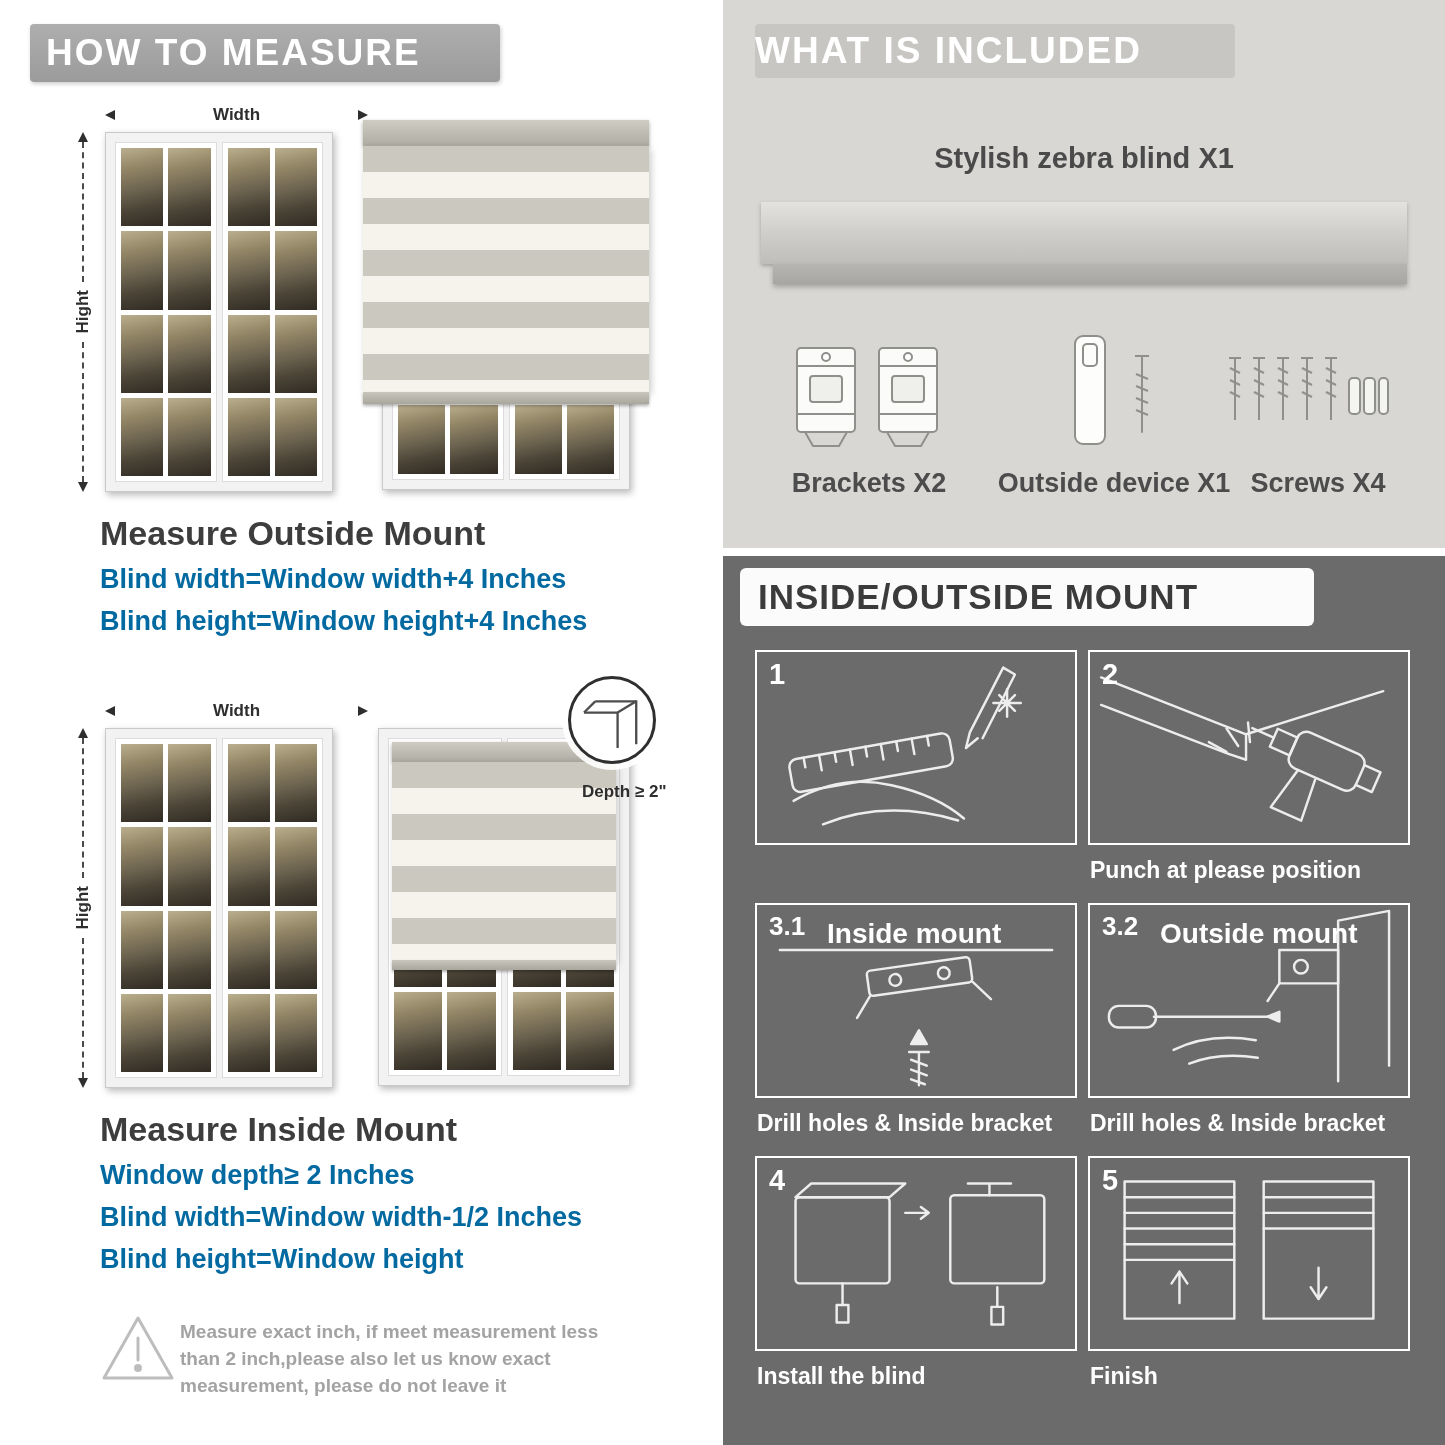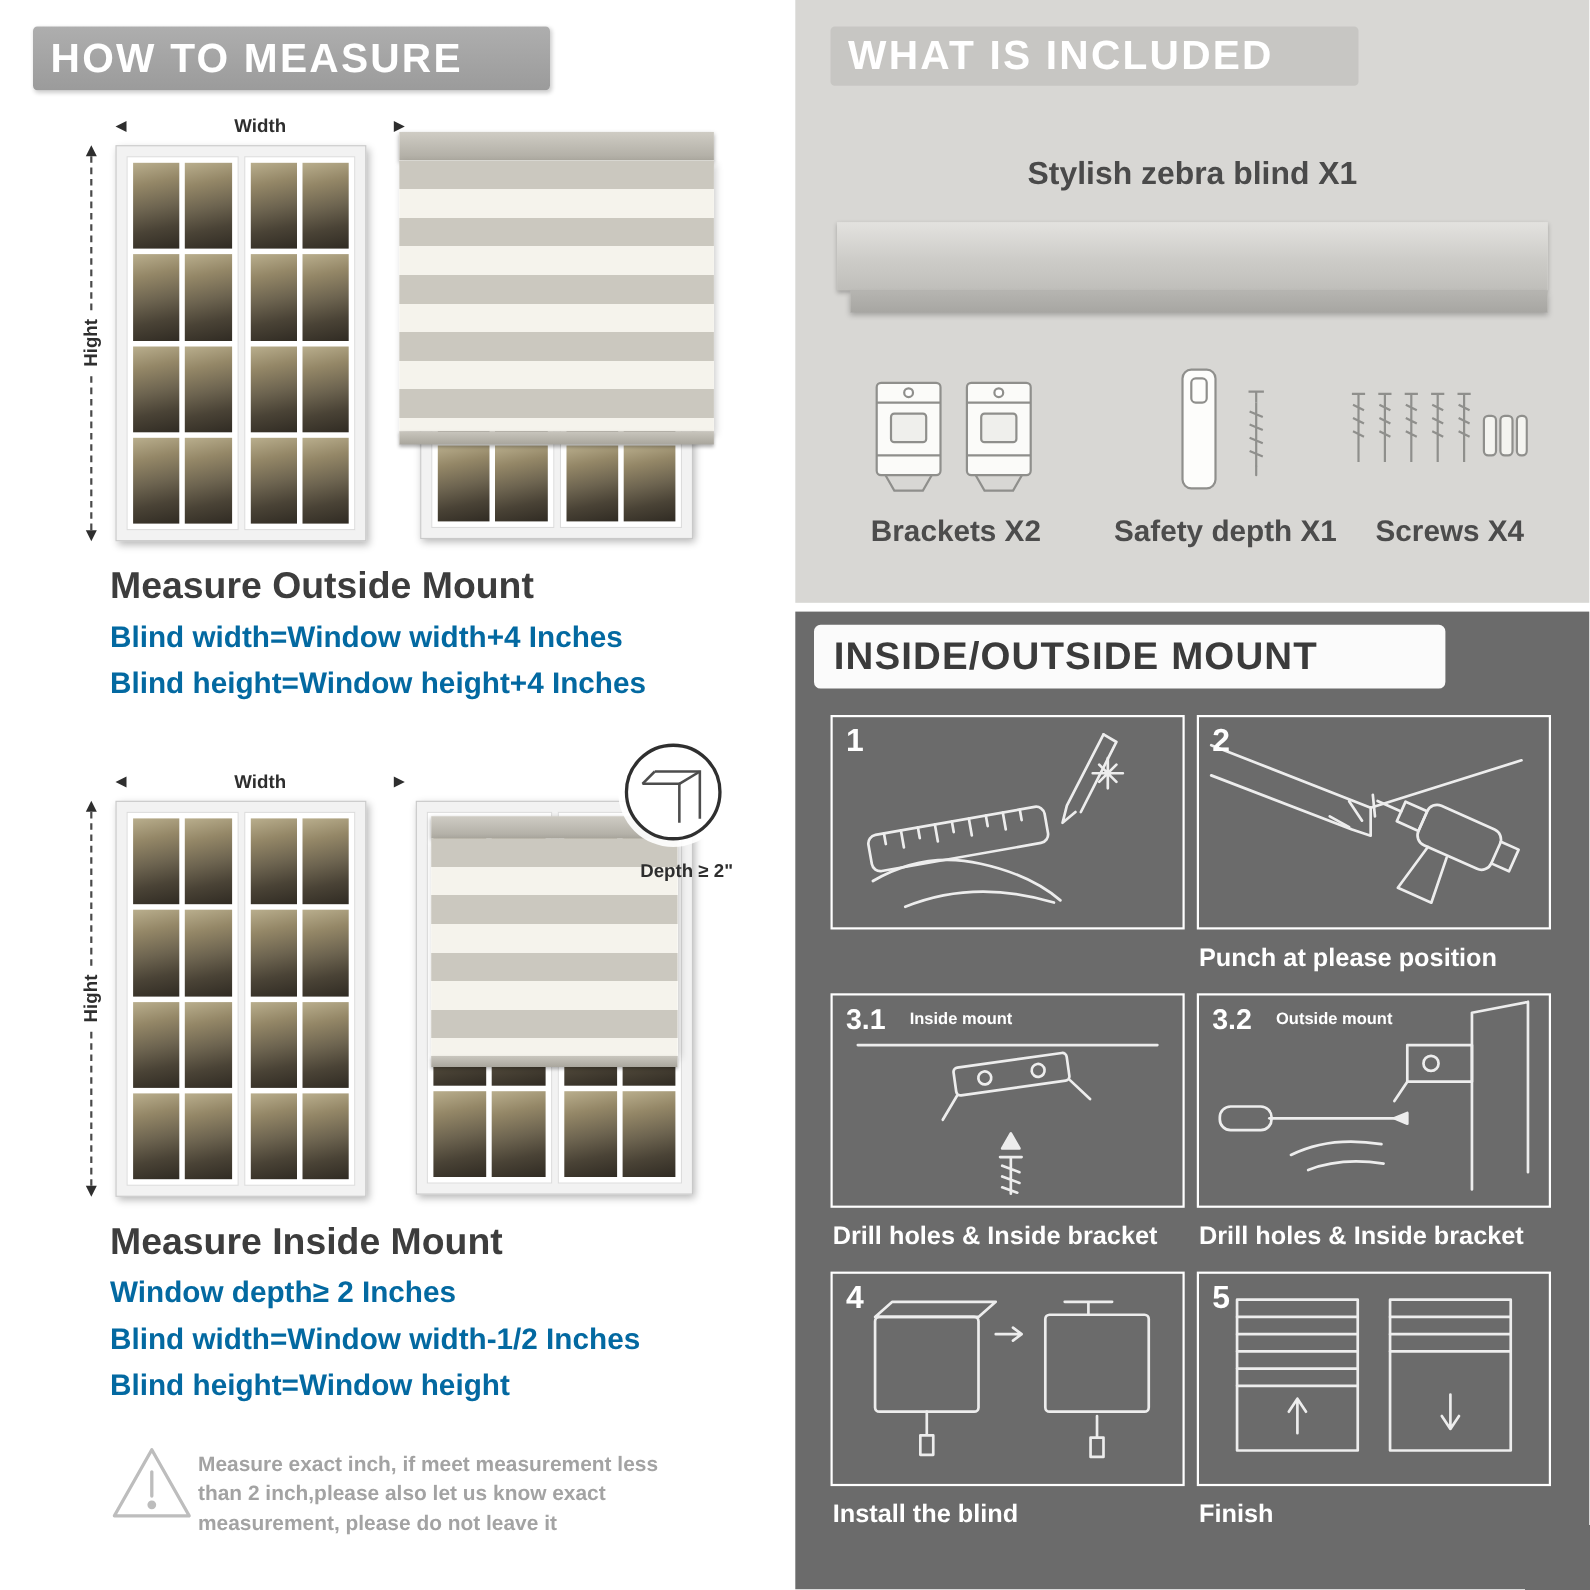--- a/index.html
+++ b/index.html
@@ -43,39 +43,39 @@
   .depth-circle { position:absolute; width:88px; height:88px; border-radius:50%;
     border:3px solid #2f2f2f; background:#ffffff; box-shadow:0 0 0 6px rgba(255,255,255,.9); }
   .depth-note { position:absolute; font-size:17px; font-weight:bold; color:#2e2e2e; }
 
   .warn-text { position:absolute; font-size:19px; font-weight:bold; color:#a3a3a3; line-height:27px; width:452px; }
 
   
   .inc-block { position:absolute; left:723px; top:0; width:722px; height:548px; background:#d8d7d4; }
   .inc-header { position:absolute; left:32px; top:24px; width:480px; height:54px;
     background:#c7c6c3; color:#fff; font-size:37px; font-weight:bold; letter-spacing:2px;
-    line-height:54px; padding-left:16px; border-radius:4px; }
+    line-height:54px; padding-left:0; border-radius:4px; }
   .inc-product { position:absolute; left:0; top:142px; width:722px; text-align:center;
     font-size:29px; font-weight:bold; color:#4a4a4a; }
   .headrail { position:absolute; left:38px; top:202px; width:646px; height:62px;
     background:linear-gradient(180deg,#e3e2df 0%,#cdccc8 55%,#bfbeba 100%);
     box-shadow:0 2px 4px rgba(0,0,0,.25); }
   .headrail-lip { position:absolute; left:50px; top:264px; width:634px; height:20px;
     background:linear-gradient(180deg,#b6b5b1,#a7a6a2); box-shadow:0 3px 5px rgba(0,0,0,.25); }
   .inc-label { position:absolute; font-size:27px; font-weight:bold; color:#4c4c4c; text-align:center; }
 
   
   .mount-block { position:absolute; left:723px; top:556px; width:722px; height:889px; background:#6b6b6b; }
   .mount-header { position:absolute; left:17px; top:12px; width:574px; height:58px;
     background:#fbfbfb; color:#3b3b3b; font-size:35px; font-weight:bold; letter-spacing:1px;
     line-height:58px; padding-left:18px; border-radius:6px; }
   .panel { position:absolute; width:322px; height:195px; border:2px solid #ffffff; }
   .panel svg { position:absolute; left:0; top:0; width:100%; height:100%; }
   .panel .num { position:absolute; top:6px; left:12px; color:#fff; font-size:29px; font-weight:bold; }
-  .panel .ptitle { position:absolute; top:13px; left:70px; color:#fff; font-size:15px; font-weight:bold; }
+  .panel .ptitle { position:absolute; top:13px; left:70px; color:#fff; font-size:28px; font-weight:bold; }
   .caption { position:absolute; width:330px; color:#ffffff; font-size:23px; font-weight:bold; }
 </style>
 </head>
 <body>
 
 <div class="page">
 
   <div class="banner">HOW TO MEASURE</div>
 
   <div class="h-arrow" style="left:105px; top:106px; width:228px;">
@@ -294,21 +294,21 @@
           </g>
         <g fill="#f4f4f0">
           <rect x="126" y="34" width="11" height="36" rx="4"></rect>
           <rect x="141" y="34" width="11" height="36" rx="4"></rect>
           <rect x="156" y="34" width="9" height="36" rx="4"></rect>
         </g>
       </g>
     </svg>
 
     <div class="inc-label" style="left:36px; top:468px; width:220px;">Brackets X2</div>
-    <div class="inc-label" style="left:256px; top:468px; width:270px;">Safety depth X1</div>
+    <div class="inc-label" style="left:256px; top:468px; width:270px;">Outside device X1</div>
     <div class="inc-label" style="left:510px; top:468px; width:170px;">Screws X4</div>
   </div>
 
   <div class="mount-block">
     <div class="mount-header">INSIDE/OUTSIDE MOUNT</div>
 
     <div class="panel" style="left:32px; top:94px;">
       <svg viewBox="0 0 322 195">
         <g fill="none" stroke="#ededed" stroke-width="2.5" stroke-linecap="round" stroke-linejoin="round">
           <g transform="rotate(-10 115 112)">

